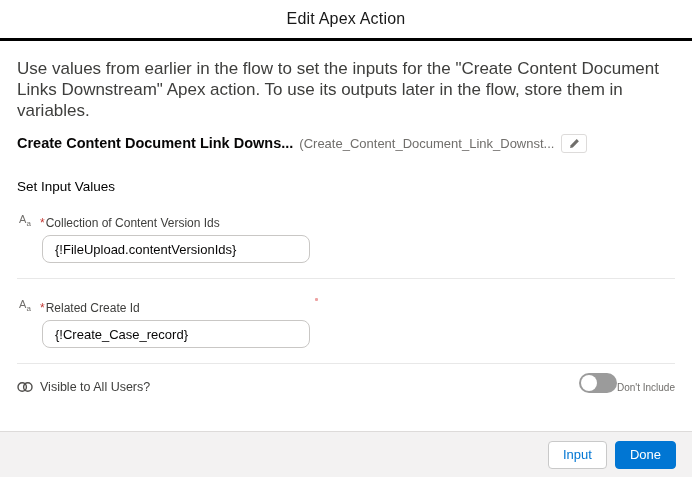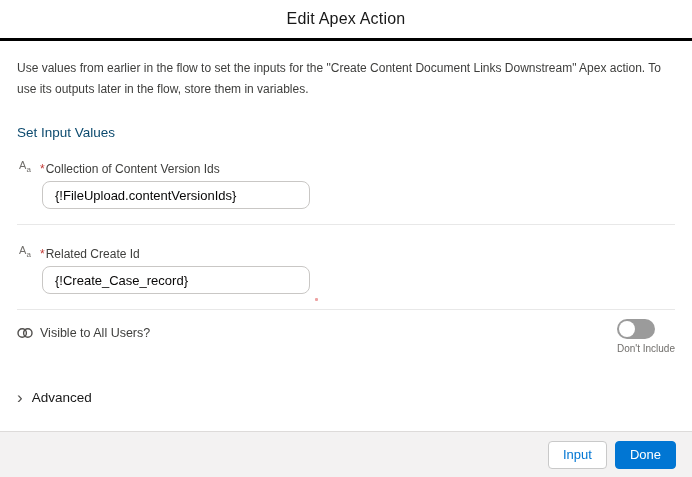--- a/index.html
+++ b/index.html
@@ -18,37 +18,37 @@
     height: 41px;
     border-bottom: 3px solid #000000;
     display: flex; align-items: center; justify-content: center;
   }
   .modal-title { font-size: 16px; font-weight: 400; color: #181818; letter-spacing: .2px; }
 
   
   .modal-body { padding: 0 17px; position: relative; }
   .intro {
     margin-top: 17px;
-    font-size: 12px; line-height: 21px; color: #3e3e3c;
+    font-size: 17px; line-height: 21px; color: #3e3e3c;
   }
 
   .action-row { display: flex; align-items: center; margin-top: 11px; height: 22px; }
   .action-name { font-size: 14.5px; font-weight: 700; color: #080707; }
   .action-api { font-size: 13px; color: #706e6b; margin-left: 6px; }
   .edit-btn {
     margin-left: 7px;
     width: 26px; height: 19px;
     border: 1px solid #dddbda; border-radius: 3px;
     background: #fff;
     display: inline-flex; align-items: center; justify-content: center;
     cursor: pointer;
   }
   .edit-btn svg { width: 11px; height: 11px; fill: #706e6b; }
 
-  .section-title { margin-top: 25px; font-size: 13.5px; color: #0c4a6e; }
+  .section-title { margin-top: 25px; font-size: 13.5px; color: #000000; }
 
   
   .field { margin-top: 19px; }
   .field-head { display: flex; align-items: flex-end; gap: 7px; }
   .type-icon {
     font-size: 11px; color: #706e6b; width: 16px; text-align: center;
     line-height: 12px; user-select: none;
   }
   .type-icon sub { font-size: 8px; }
   .field-label { font-size: 12px; color: #3e3e3c; }
@@ -64,21 +64,21 @@
     background: #fff; outline: none;
   }
   .divider { border-bottom: 1px solid #e8e8e8; margin-top: 15px; }
 
   
   .toggle-row { margin-top: 9px; display: flex; align-items: flex-start; }
   .toggle-left { display: flex; align-items: center; gap: 7px; margin-top: 7px; }
   .toggle-type-icon { width: 16px; height: 14px; }
   .toggle-type-icon circle { fill: none; stroke: #514f4d; stroke-width: 1.4; }
   .toggle-label { font-size: 12.5px; color: #3e3e3c; }
-  .toggle-col { margin-left: auto; display: flex; flex-direction: column; align-items: flex-start; }
+  .toggle-col { margin-left: auto; display: flex; flex-direction: row; align-items: flex-end; }
   .toggle-switch {
     width: 38px; height: 20px; border-radius: 10px;
     background: #9b9b9b; position: relative; cursor: pointer; border: none;
   }
   .toggle-knob {
     position: absolute; top: 2px; left: 2px;
     width: 16px; height: 16px; border-radius: 50%;
     background: #fff;
   }
   .toggle-state { margin-top: 4px; font-size: 10px; color: #706e6b; }
@@ -122,20 +122,31 @@
 <div class="modal">
 
   <div class="modal-header">
     <div class="modal-title">Edit Apex Action</div>
   </div>
 
   <div class="modal-body">
 
     <p class="intro">Use values from earlier in the flow to set the inputs for the "Create Content Document Links Downstream" Apex action. To use its outputs later in the flow, store them in variables.</p>
 
+    <div class="action-row">
+      <span class="action-name">Create Content Document Link Downs...</span>
+      <span class="action-api">(Create_Content_Document_Link_Downst...</span>
+      <button class="edit-btn">
+        <span style="display:inline-flex;">
+          <svg viewBox="0 0 16 16">
+              <path d="M11.2 1.6l3.2 3.2-8.9 8.9-3.9.9.8-4z"></path>
+            </svg>
+        </span>
+      </button>
+    </div>
 
     <div class="section-title">Set Input Values</div>
 
     <div class="field">
       <div class="field-head">
         <span class="type-icon"><span>A</span><sub>a</sub></span>
         <span class="field-label"><span class="required">*</span><span>Collection of Content Version Ids</span></span>
       </div>
       <input class="field-input" type="text" value="{!FileUpload.contentVersionIds}" style="">
     </div>

